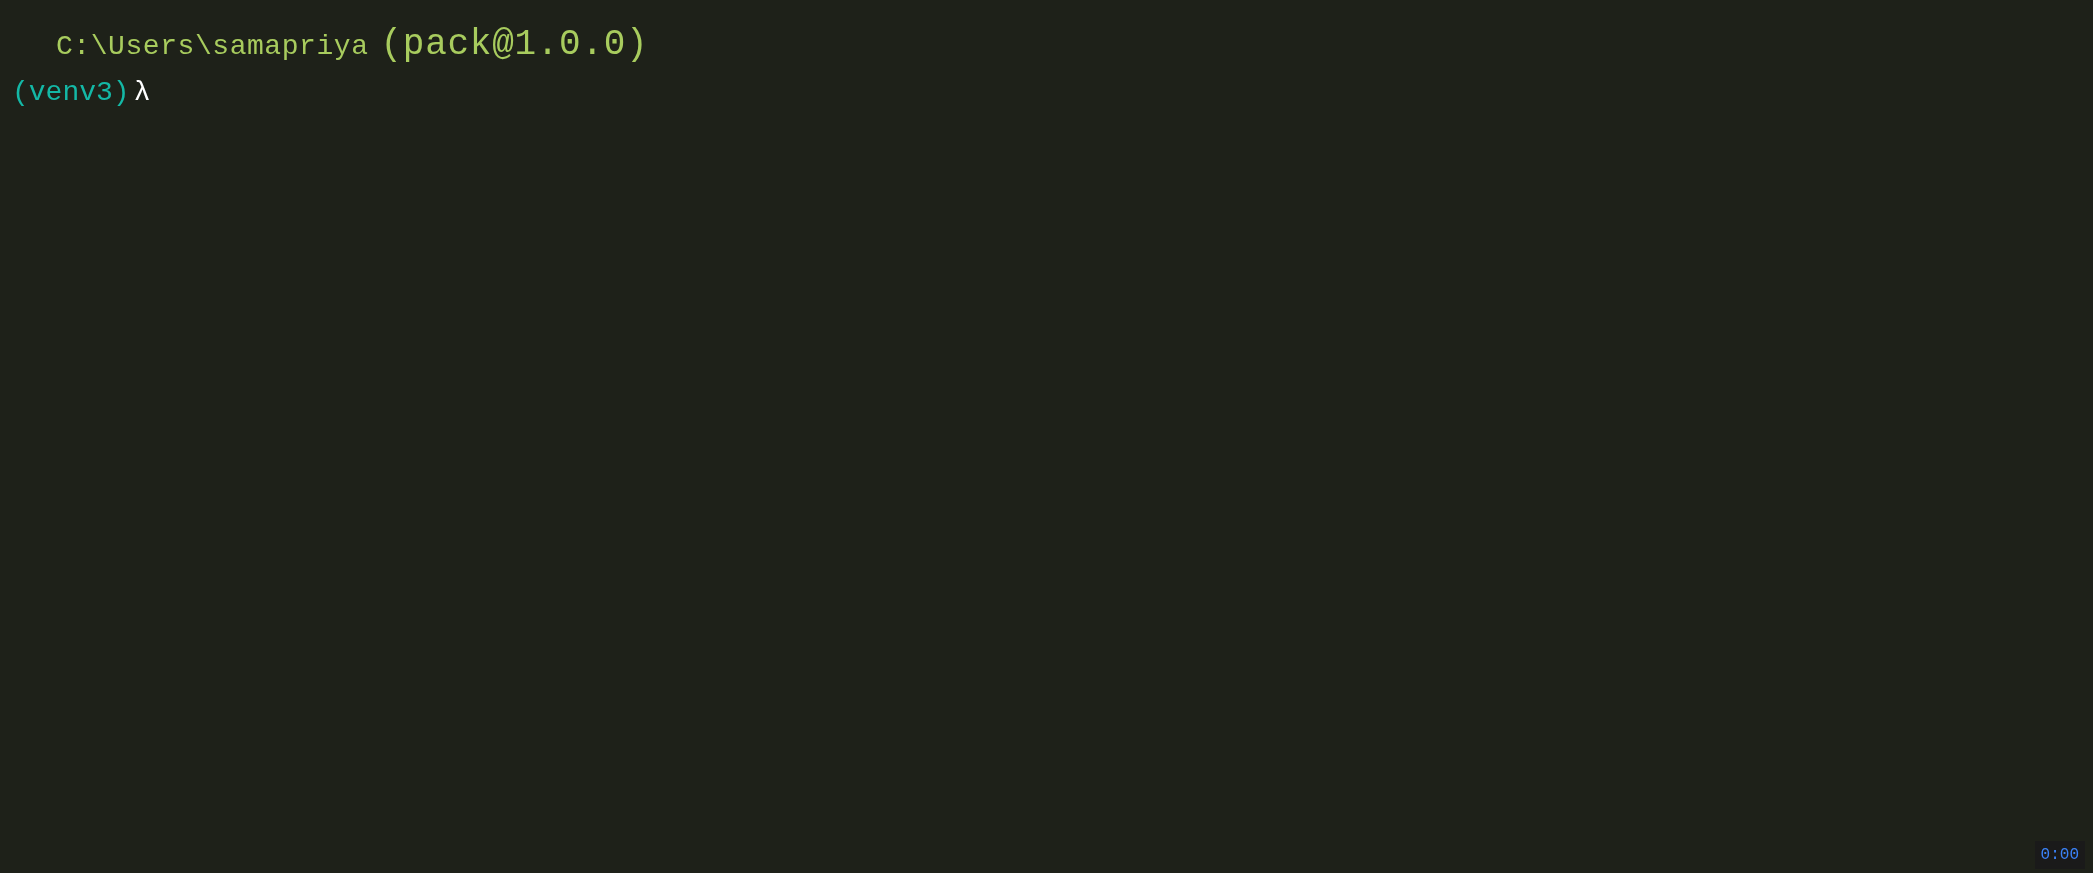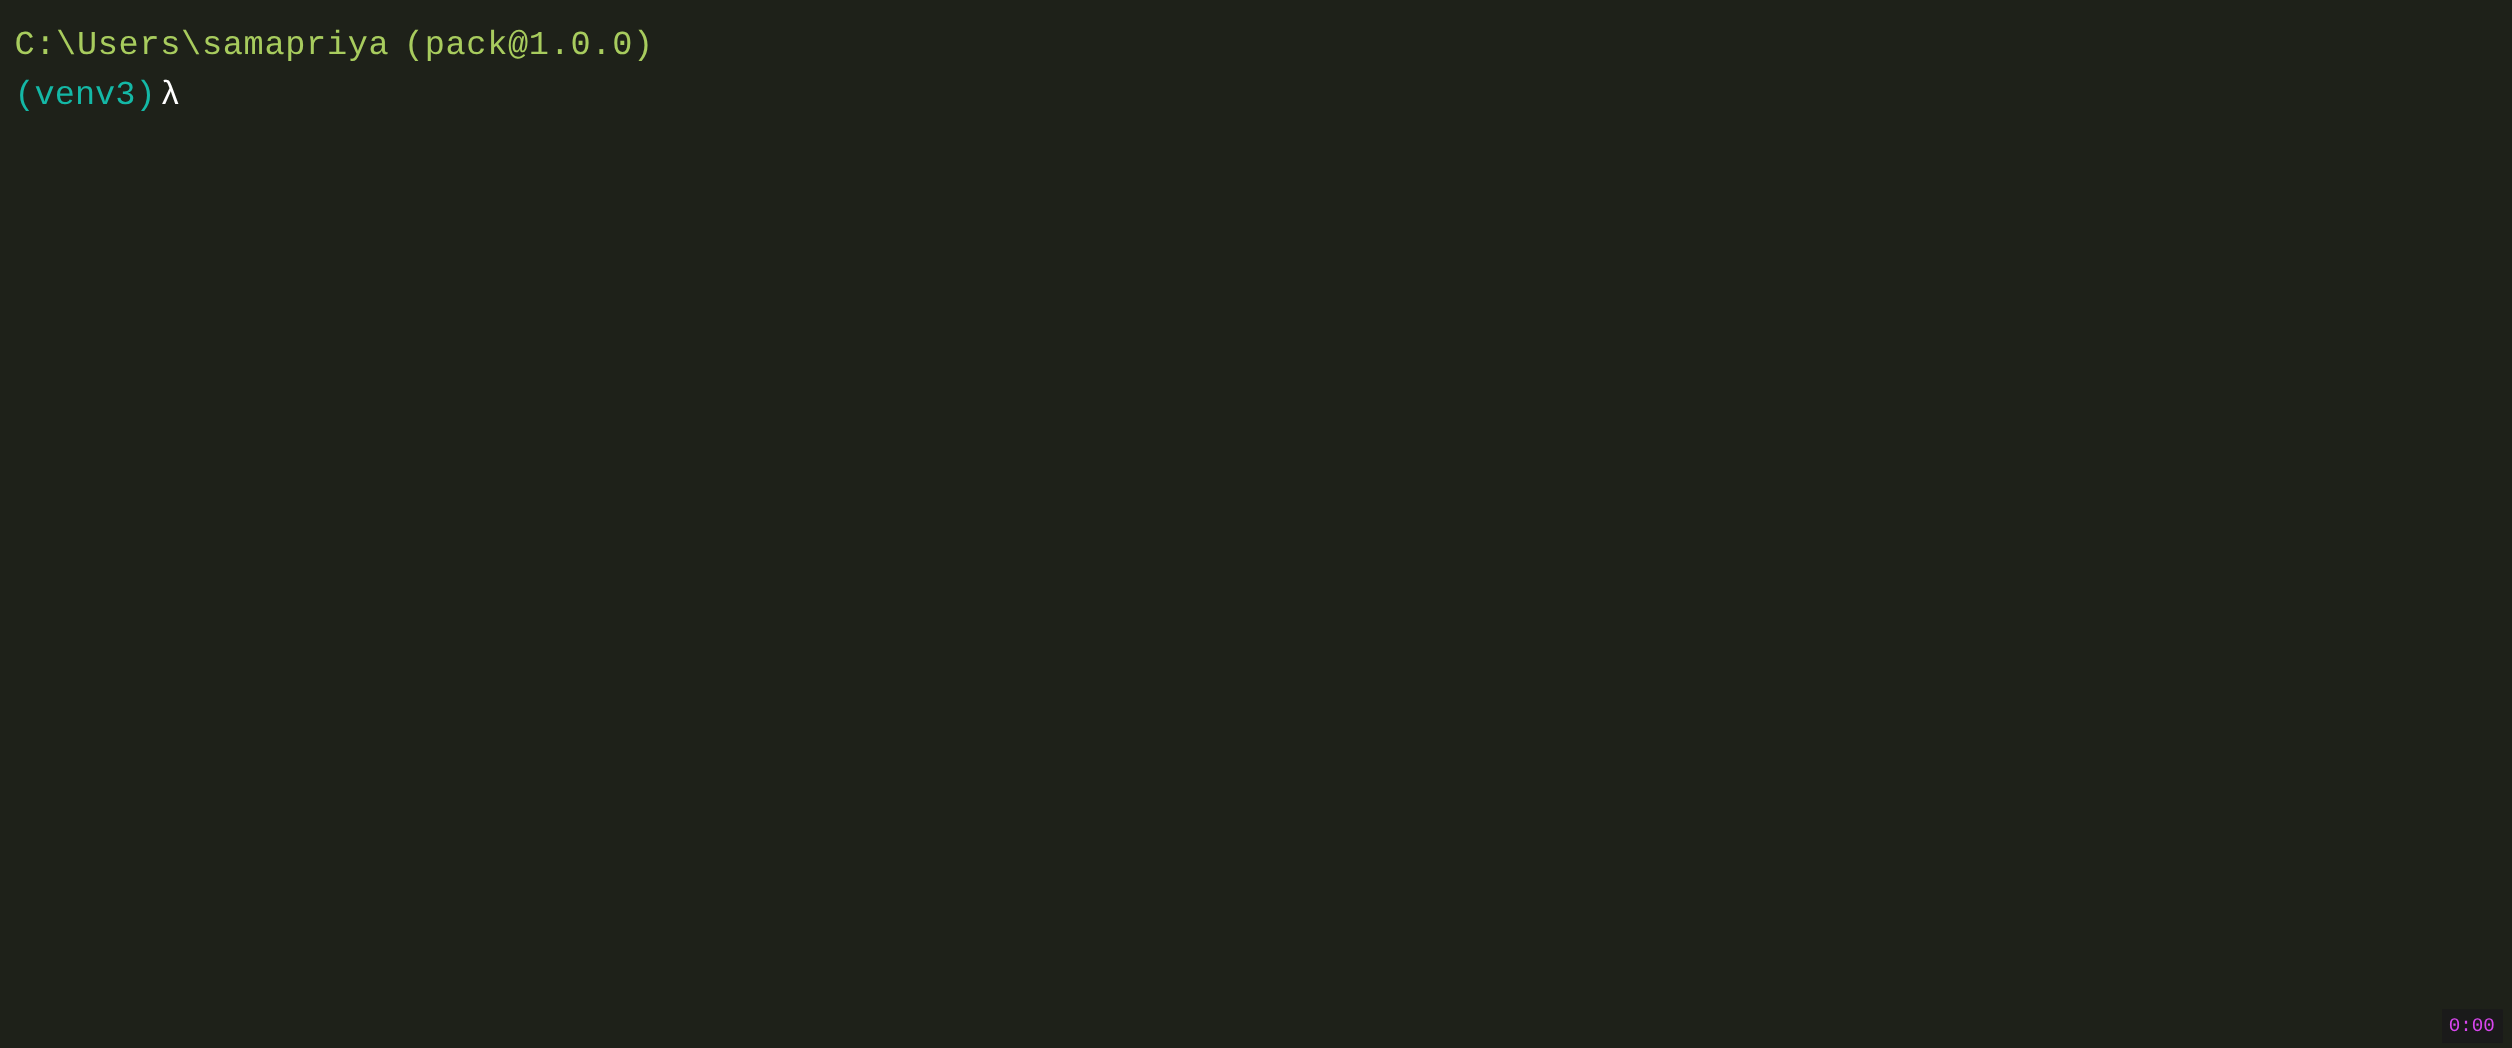--- a/index.html
+++ b/index.html
@@ -31,25 +31,26 @@
       display: flex;
       flex-direction: row;
       align-items: baseline;
       gap: 0;
     }
 
     .path-text {
       color: #a8cc5e;
       font-size: 28px;
       letter-spacing: 0.02em;
+      margin-left: 44px;
     }
 
     .pack-text {
       color: #a8cc5e;
-      font-size: 28px;
+      font-size: 36px;
       letter-spacing: 0.02em;
       margin-left: 12px;
     }
 
     .line2 {
       display: flex;
       flex-direction: row;
       align-items: baseline;
     }
 
@@ -67,21 +68,21 @@
     .command-text {
       color: #ffffff;
       font-size: 28px;
       margin-left: 8px;
     }
 
     .taskbar-time {
       position: fixed;
       bottom: 4px;
       right: 8px;
-      color: #d946ef;
+      color: #3b82f6;
       font-size: 16px;
       font-family: 'Courier New', Courier, monospace;
       background: #1a1a1a;
       padding: 2px 6px;
     }
   </style>
 </head>
 <body>
 
 <div class="terminal">

